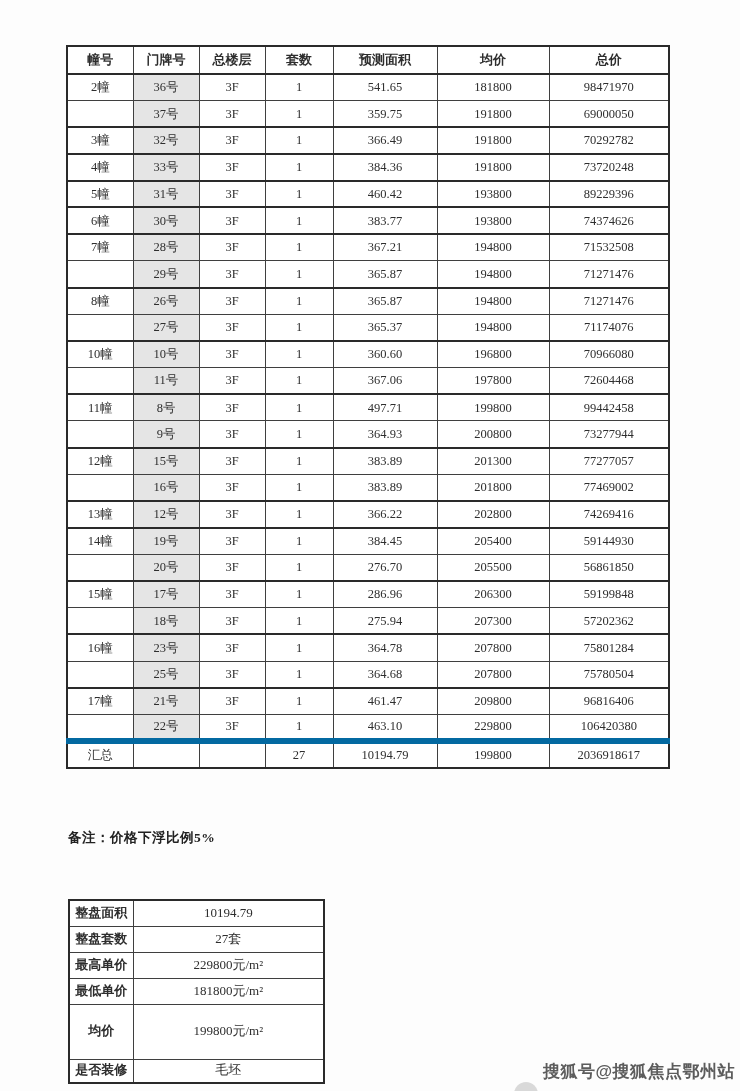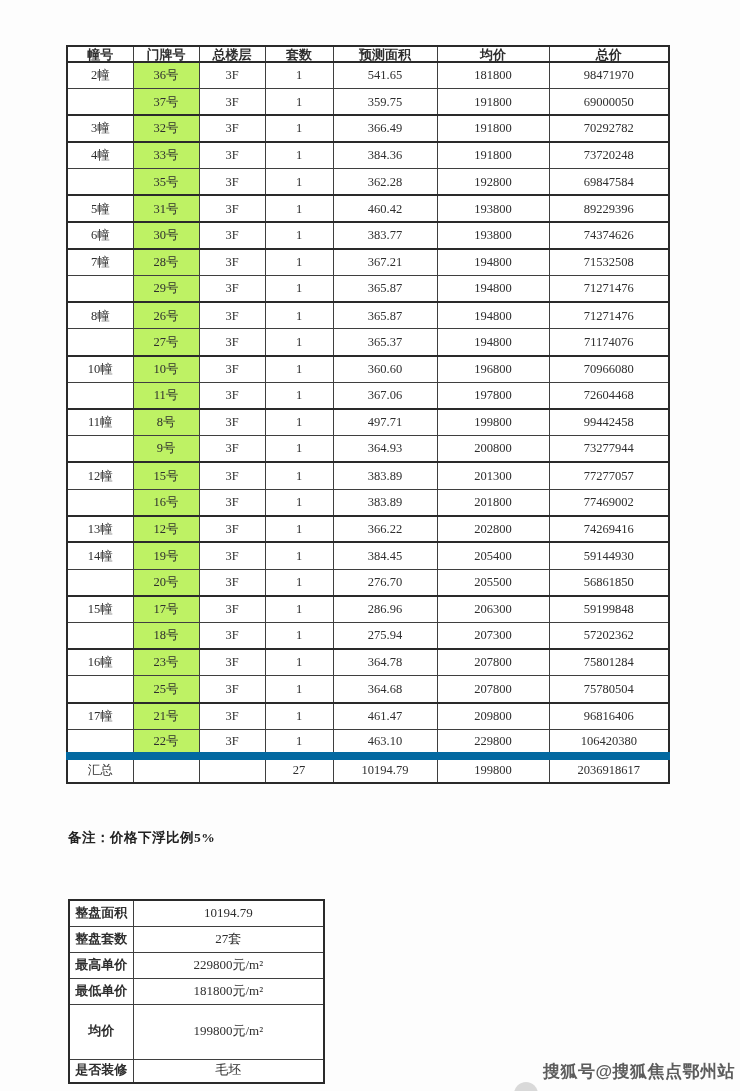--- a/index.html
+++ b/index.html
@@ -16,27 +16,27 @@
     position:absolute; left:66px; top:45px;
     border-collapse:collapse; table-layout:fixed; width:602px;
     border:2px solid #2a2a2a;
     background:#ffffff;
   }
   .main-table th, .main-table td {
     border:1px solid #3f3f3f;
     text-align:center; vertical-align:middle;
     font-size:12.5px; line-height:1; overflow:hidden; white-space:nowrap;
   }
-  .main-table thead tr { height:16px; }
+  .main-table thead tr { height:28px;font-family:Liberation Mono, monospace; }
   .main-table th { font-weight:bold; font-size:13px; border-bottom:2px solid #2a2a2a; background:#ffffff; }
   .main-table tbody tr { height:26.7px; }
   .main-table tbody tr.group-start td { border-top:2px solid #2a2a2a; }
-  .main-table td.door-cell { background:#bef264;text-align:center; }
+  .main-table td.door-cell { background:#e5e5e5;text-align:center; }
   .main-table tfoot tr { height:26.7px; }
-  .main-table tfoot td { border-top:8px solid #0369a1; font-size:12.5px; }
+  .main-table tfoot td { border-top:6px solid #0369a1; font-size:12.5px; }
   
   .note {
     position:absolute; left:68px; top:829px;
     font-weight:bold; font-size:13.5px; color:#222;
     letter-spacing:0.5px;
   }
   
   .summary-table {
     position:absolute; left:68px; top:899px;
     border-collapse:collapse; table-layout:fixed; width:257px;
@@ -120,29 +120,20 @@
       </tr>
       <tr class="group-start">
         <td>4幢</td>
         <td class="door-cell">33号</td>
         <td>3F</td>
         <td>1</td>
         <td>384.36</td>
         <td>191800</td>
         <td>73720248</td>
       </tr>
-      <tr>
-        <td></td>
-        <td class="door-cell">35号</td>
-        <td>3F</td>
-        <td>1</td>
-        <td>362.28</td>
-        <td>192800</td>
-        <td>69847584</td>
-      </tr>
       <tr class="group-start">
         <td>5幢</td>
         <td class="door-cell">31号</td>
         <td>3F</td>
         <td>1</td>
         <td>460.42</td>
         <td>193800</td>
         <td>89229396</td>
       </tr>
       <tr class="group-start">

